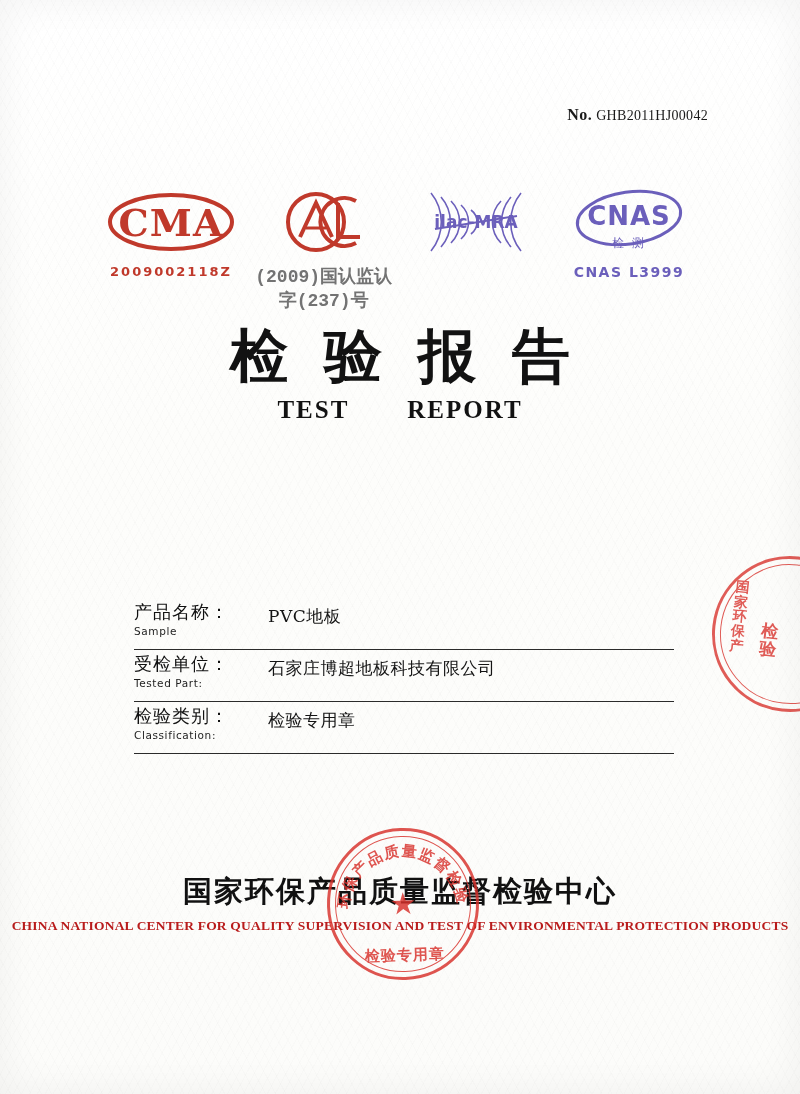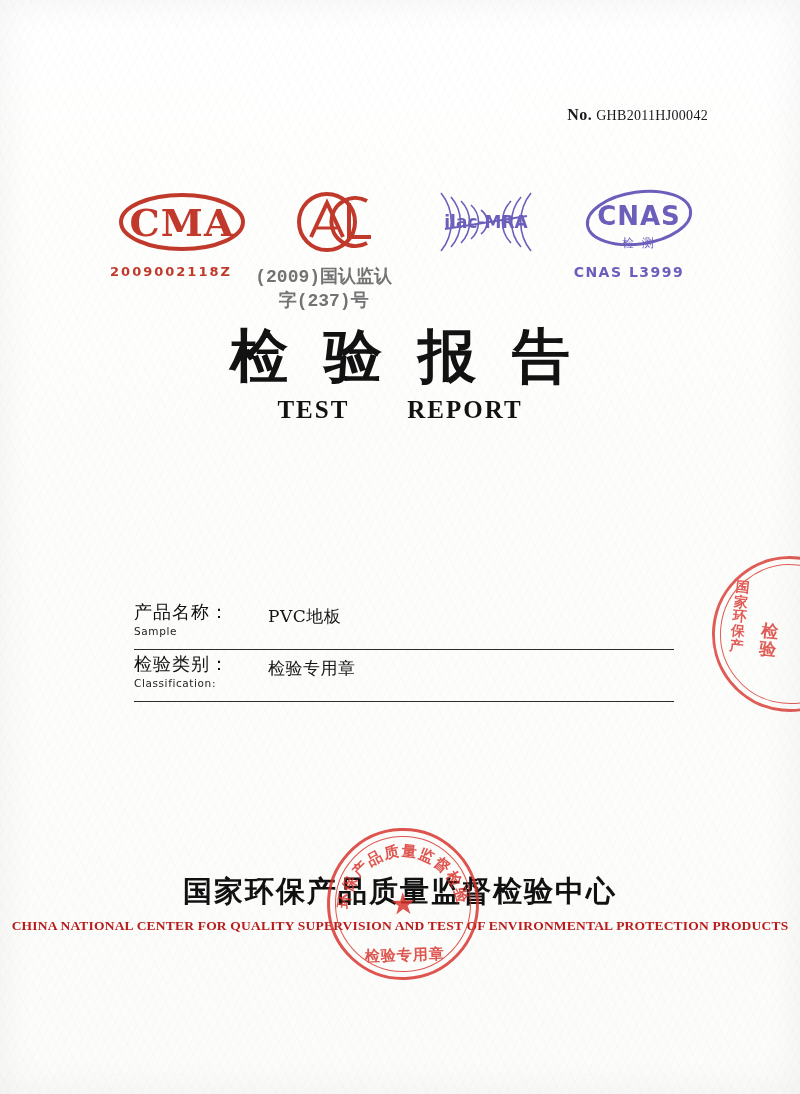--- a/index.html
+++ b/index.html
@@ -71,21 +71,21 @@
   }
   .mark {
     width: 150px;
     text-align: center;
     position: relative;
   }
   .mark .glyph {
     height: 72px;
     display: flex;
     align-items: center;
-    justify-content: flex-end;
+    justify-content: center;
   }
   .mark .caption {
     margin-top: 6px;
     font-size: 12.5px;
     font-weight: bold;
     letter-spacing: 0.5px;
     font-family: "DejaVu Sans", sans-serif;
   }
   .mark-cma .caption { color: #c0392b; letter-spacing: 2px; font-size: 13px; }
   .mark-cal .caption { color: #737373; font-family: Liberation Mono, monospace; font-size: 18px; letter-spacing: 0; }
@@ -359,20 +359,27 @@
   <div class="fields">
 
     <div class="field-row">
       <div class="field-label">
         <span class="cn">产品名称：</span>
         <span class="en">Sample</span>
       </div>
       <div class="field-value">PVC地板</div>
     </div>
 
+    <div class="field-row">
+      <div class="field-label">
+        <span class="cn">受检单位：</span>
+        <span class="en">Tested  Part:</span>
+      </div>
+      <div class="field-value">石家庄博超地板科技有限公司</div>
+    </div>
 
     <div class="field-row">
       <div class="field-label">
         <span class="cn">检验类别：</span>
         <span class="en">Classification:</span>
       </div>
       <div class="field-value">检验专用章</div>
     </div>
 
   </div>

